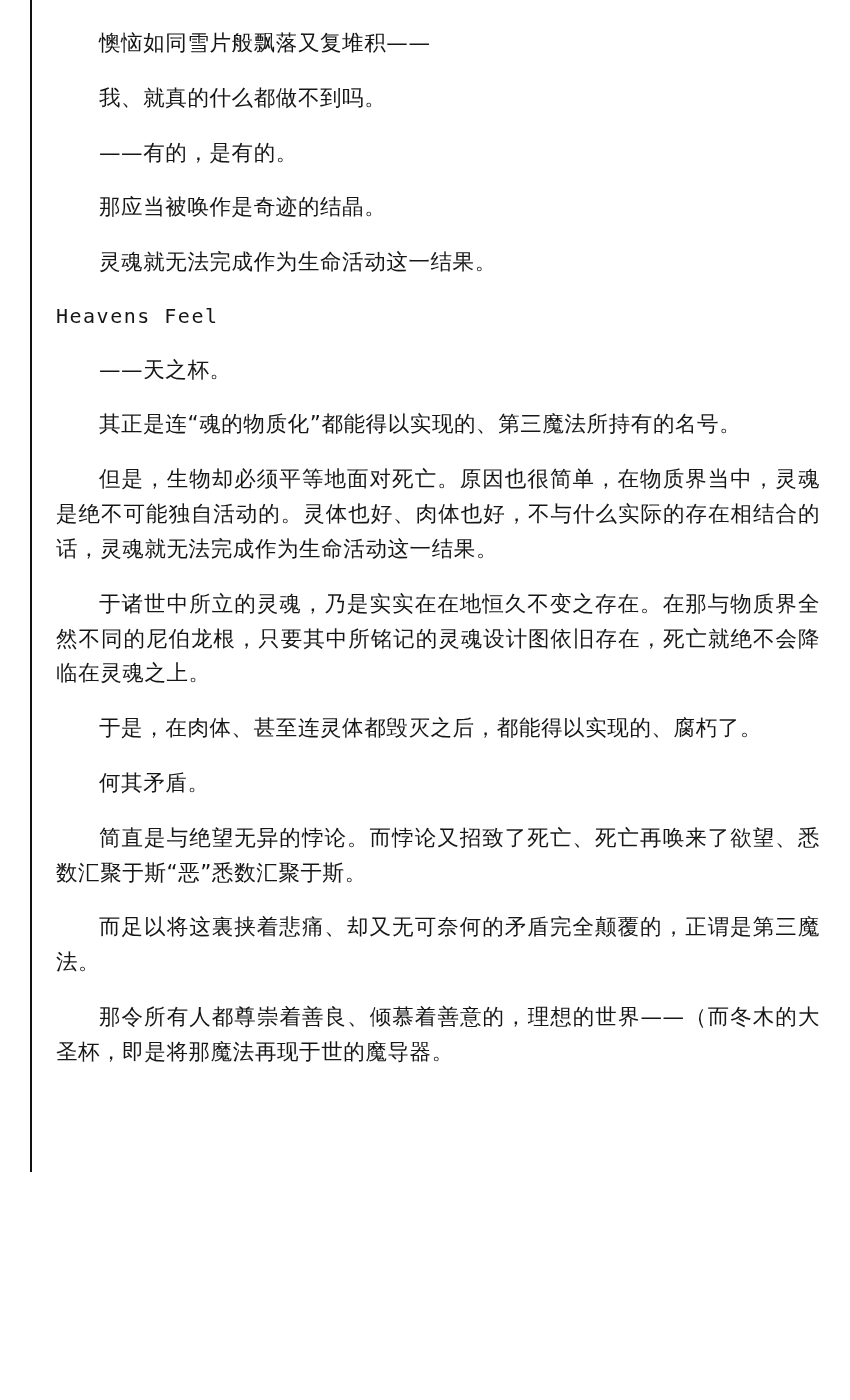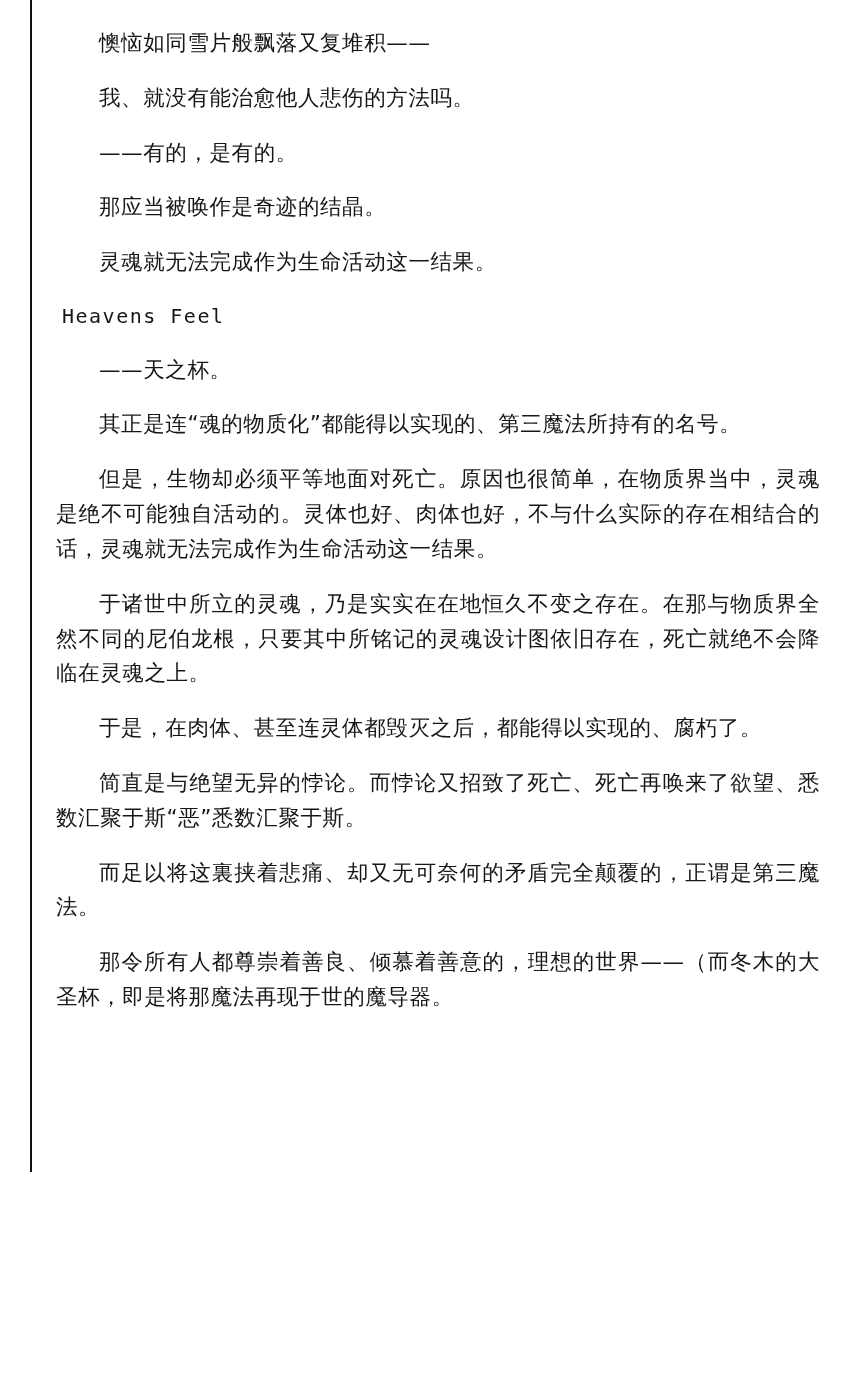--- a/index.html
+++ b/index.html
@@ -43,37 +43,37 @@
     text-indent: 2em;
     letter-spacing: 0.6px;
     color: #161616;
     font-family: "DejaVu Sans", sans-serif;
   }
   .para.latin {
     font-family: "DejaVu Sans Mono", monospace;
     letter-spacing: 1.5px;
     font-size: 20px;
     text-indent: 0;
-    margin-left: 6px;
   }
 </style>
 </head>
 <body>
 
 <div class="page">
   <div class="rule-left"></div>
   <div class="content">
     <p class="para">懊恼如同雪片般飘落又复堆积——</p>
-    <p class="para">我、就没有能治愈他人悲伤的方法吗。</p>
+    <p class="para">我、就真的什么都做不到吗。</p>
     <p class="para">——有的，是有的。</p>
     <p class="para">那应当被唤作是奇迹的结晶。</p>
     <p class="para">灵魂就无法完成作为生命活动这一结果。</p>
     <p class="para latin">Heavens Feel</p>
     <p class="para">——天之杯。</p>
     <p class="para">其正是连“魂的物质化”都能得以实现的、第三魔法所持有的名号。</p>
     <p class="para">但是，生物却必须平等地面对死亡。原因也很简单，在物质界当中，灵魂是绝不可能独自活动的。灵体也好、肉体也好，不与什么实际的存在相结合的话，灵魂就无法完成作为生命活动这一结果。</p>
     <p class="para">于诸世中所立的灵魂，乃是实实在在地恒久不变之存在。在那与物质界全然不同的尼伯龙根，只要其中所铭记的灵魂设计图依旧存在，死亡就绝不会降临在灵魂之上。</p>
     <p class="para">于是，在肉体、甚至连灵体都毁灭之后，都能得以实现的、腐朽了。</p>
+    <p class="para">何其矛盾。</p>
     <p class="para">简直是与绝望无异的悖论。而悖论又招致了死亡、死亡再唤来了欲望、悉数汇聚于斯“恶”悉数汇聚于斯。</p>
     <p class="para">而足以将这裏挟着悲痛、却又无可奈何的矛盾完全颠覆的，正谓是第三魔法。</p>
     <p class="para">那令所有人都尊崇着善良、倾慕着善意的，理想的世界——（而冬木的大圣杯，即是将那魔法再现于世的魔导器。</p>
   </div>
 </div>
 
 </body></html>

